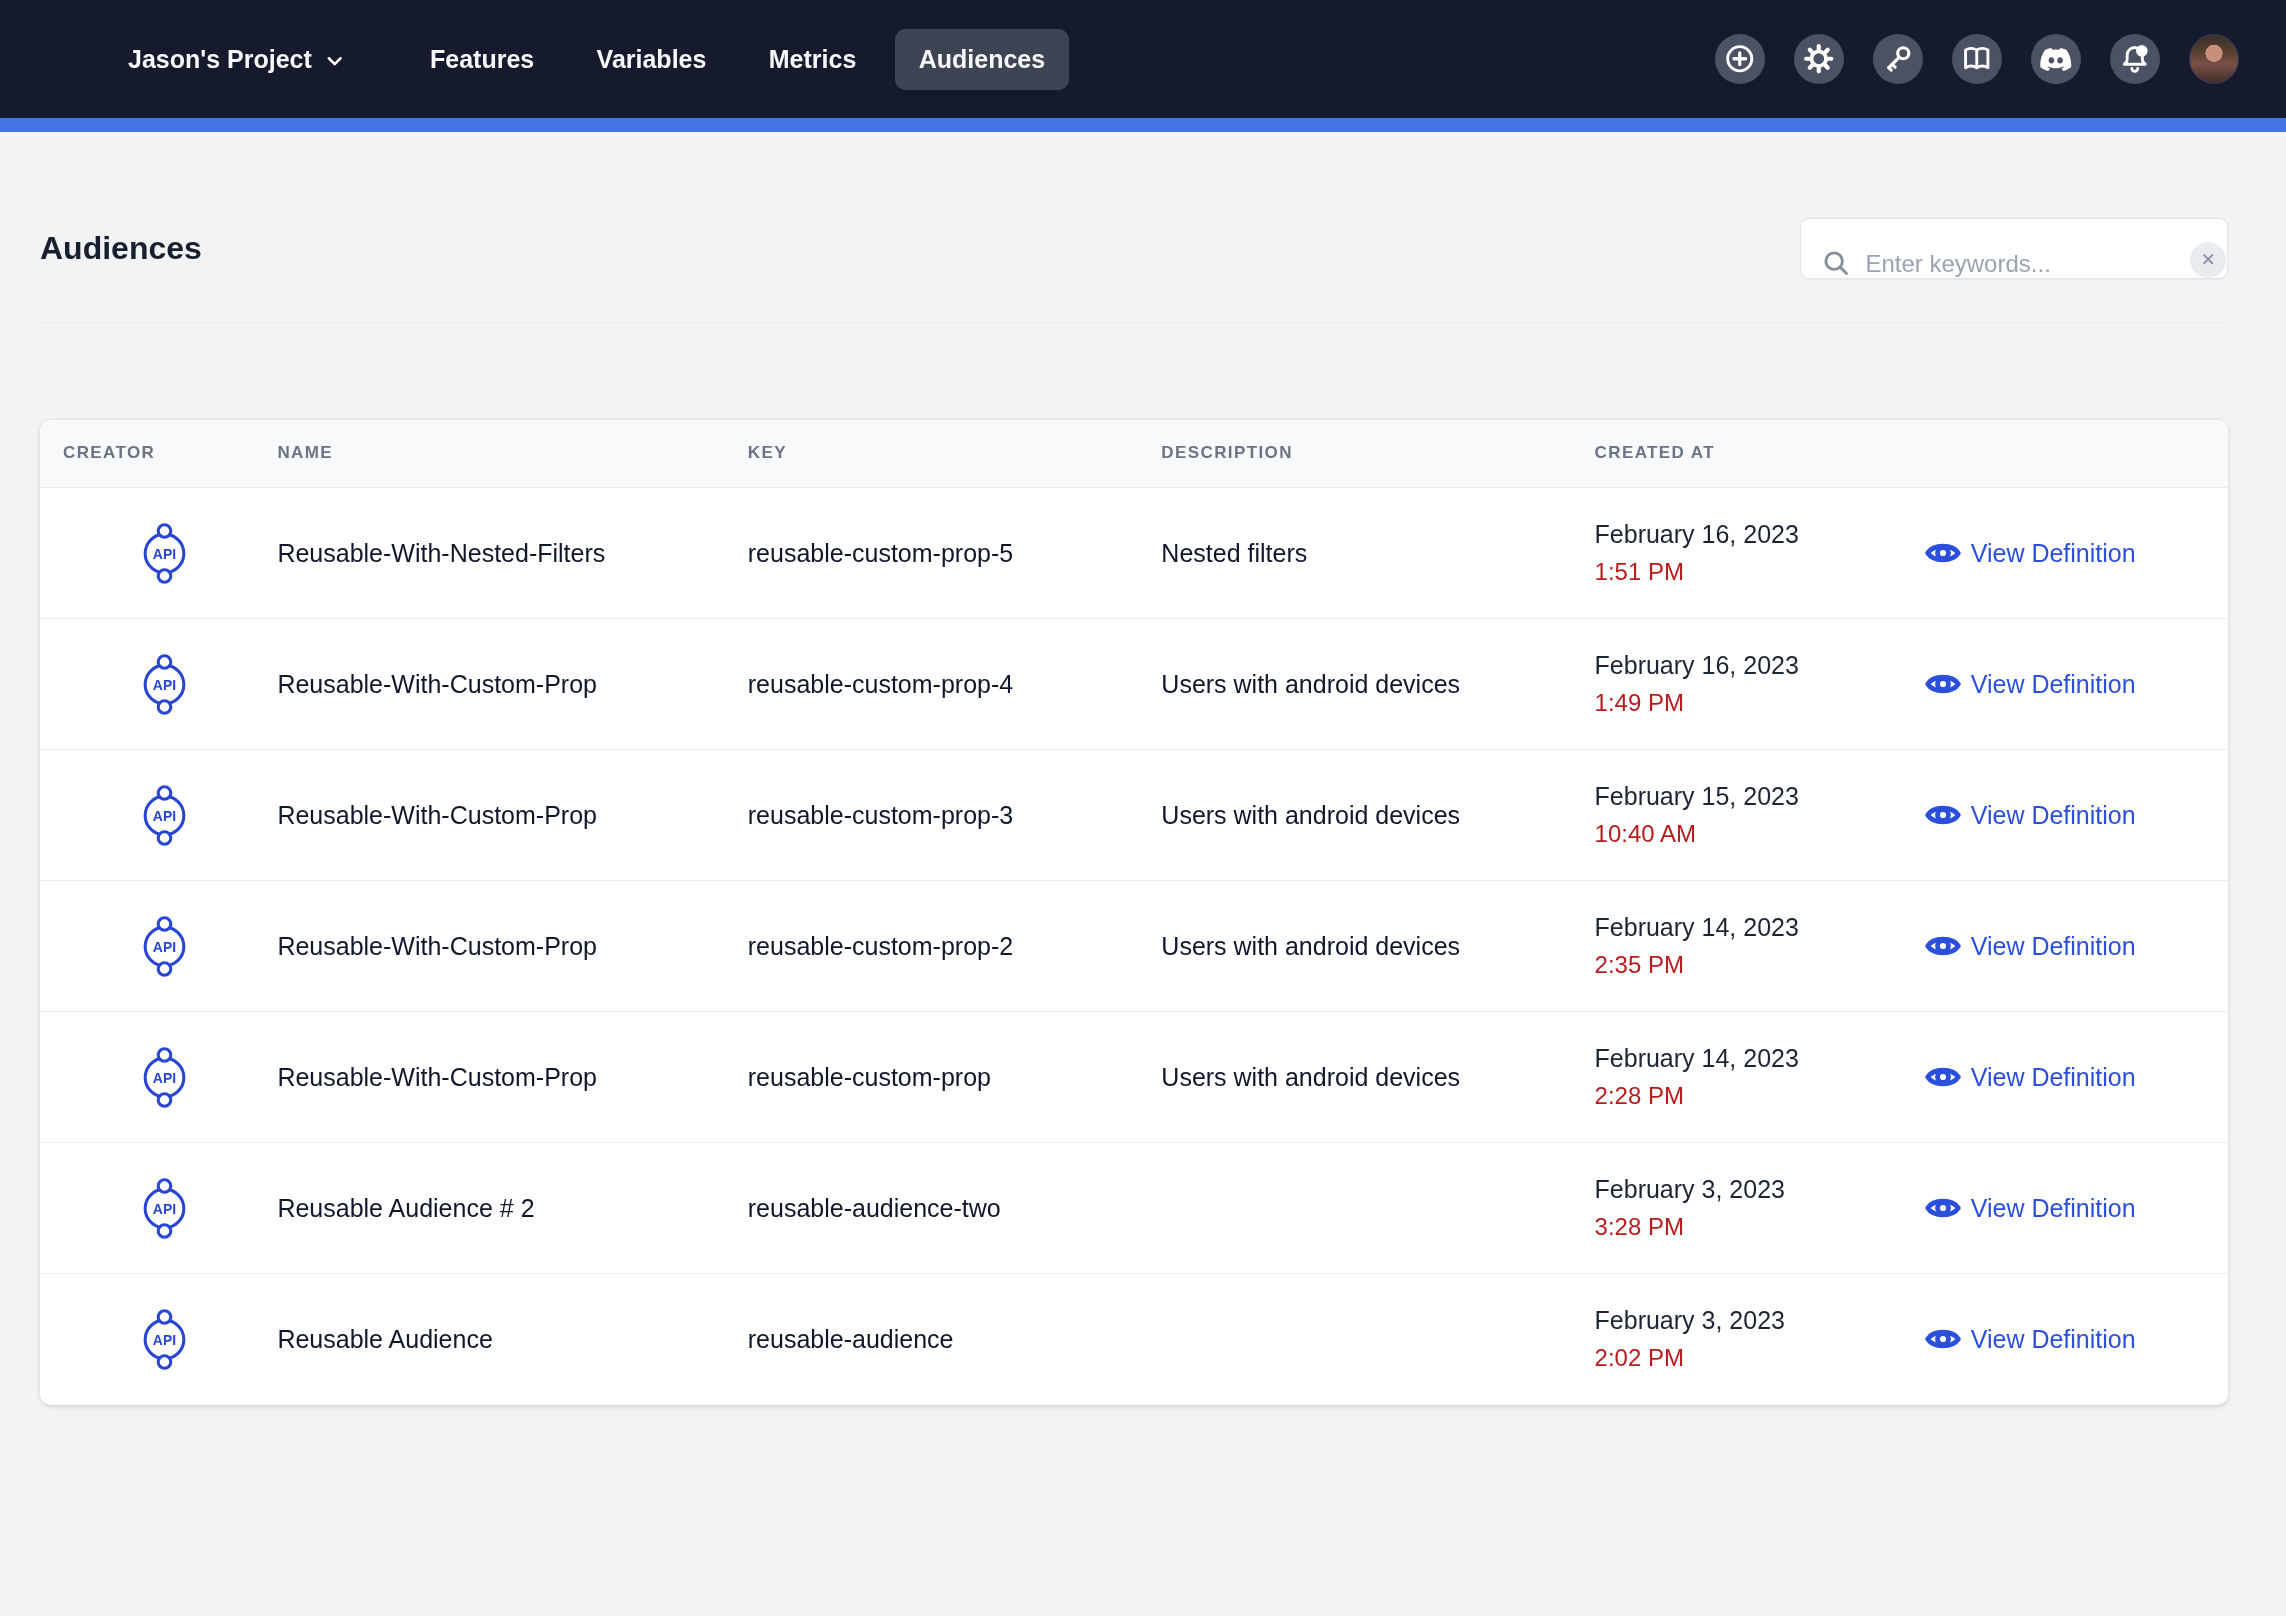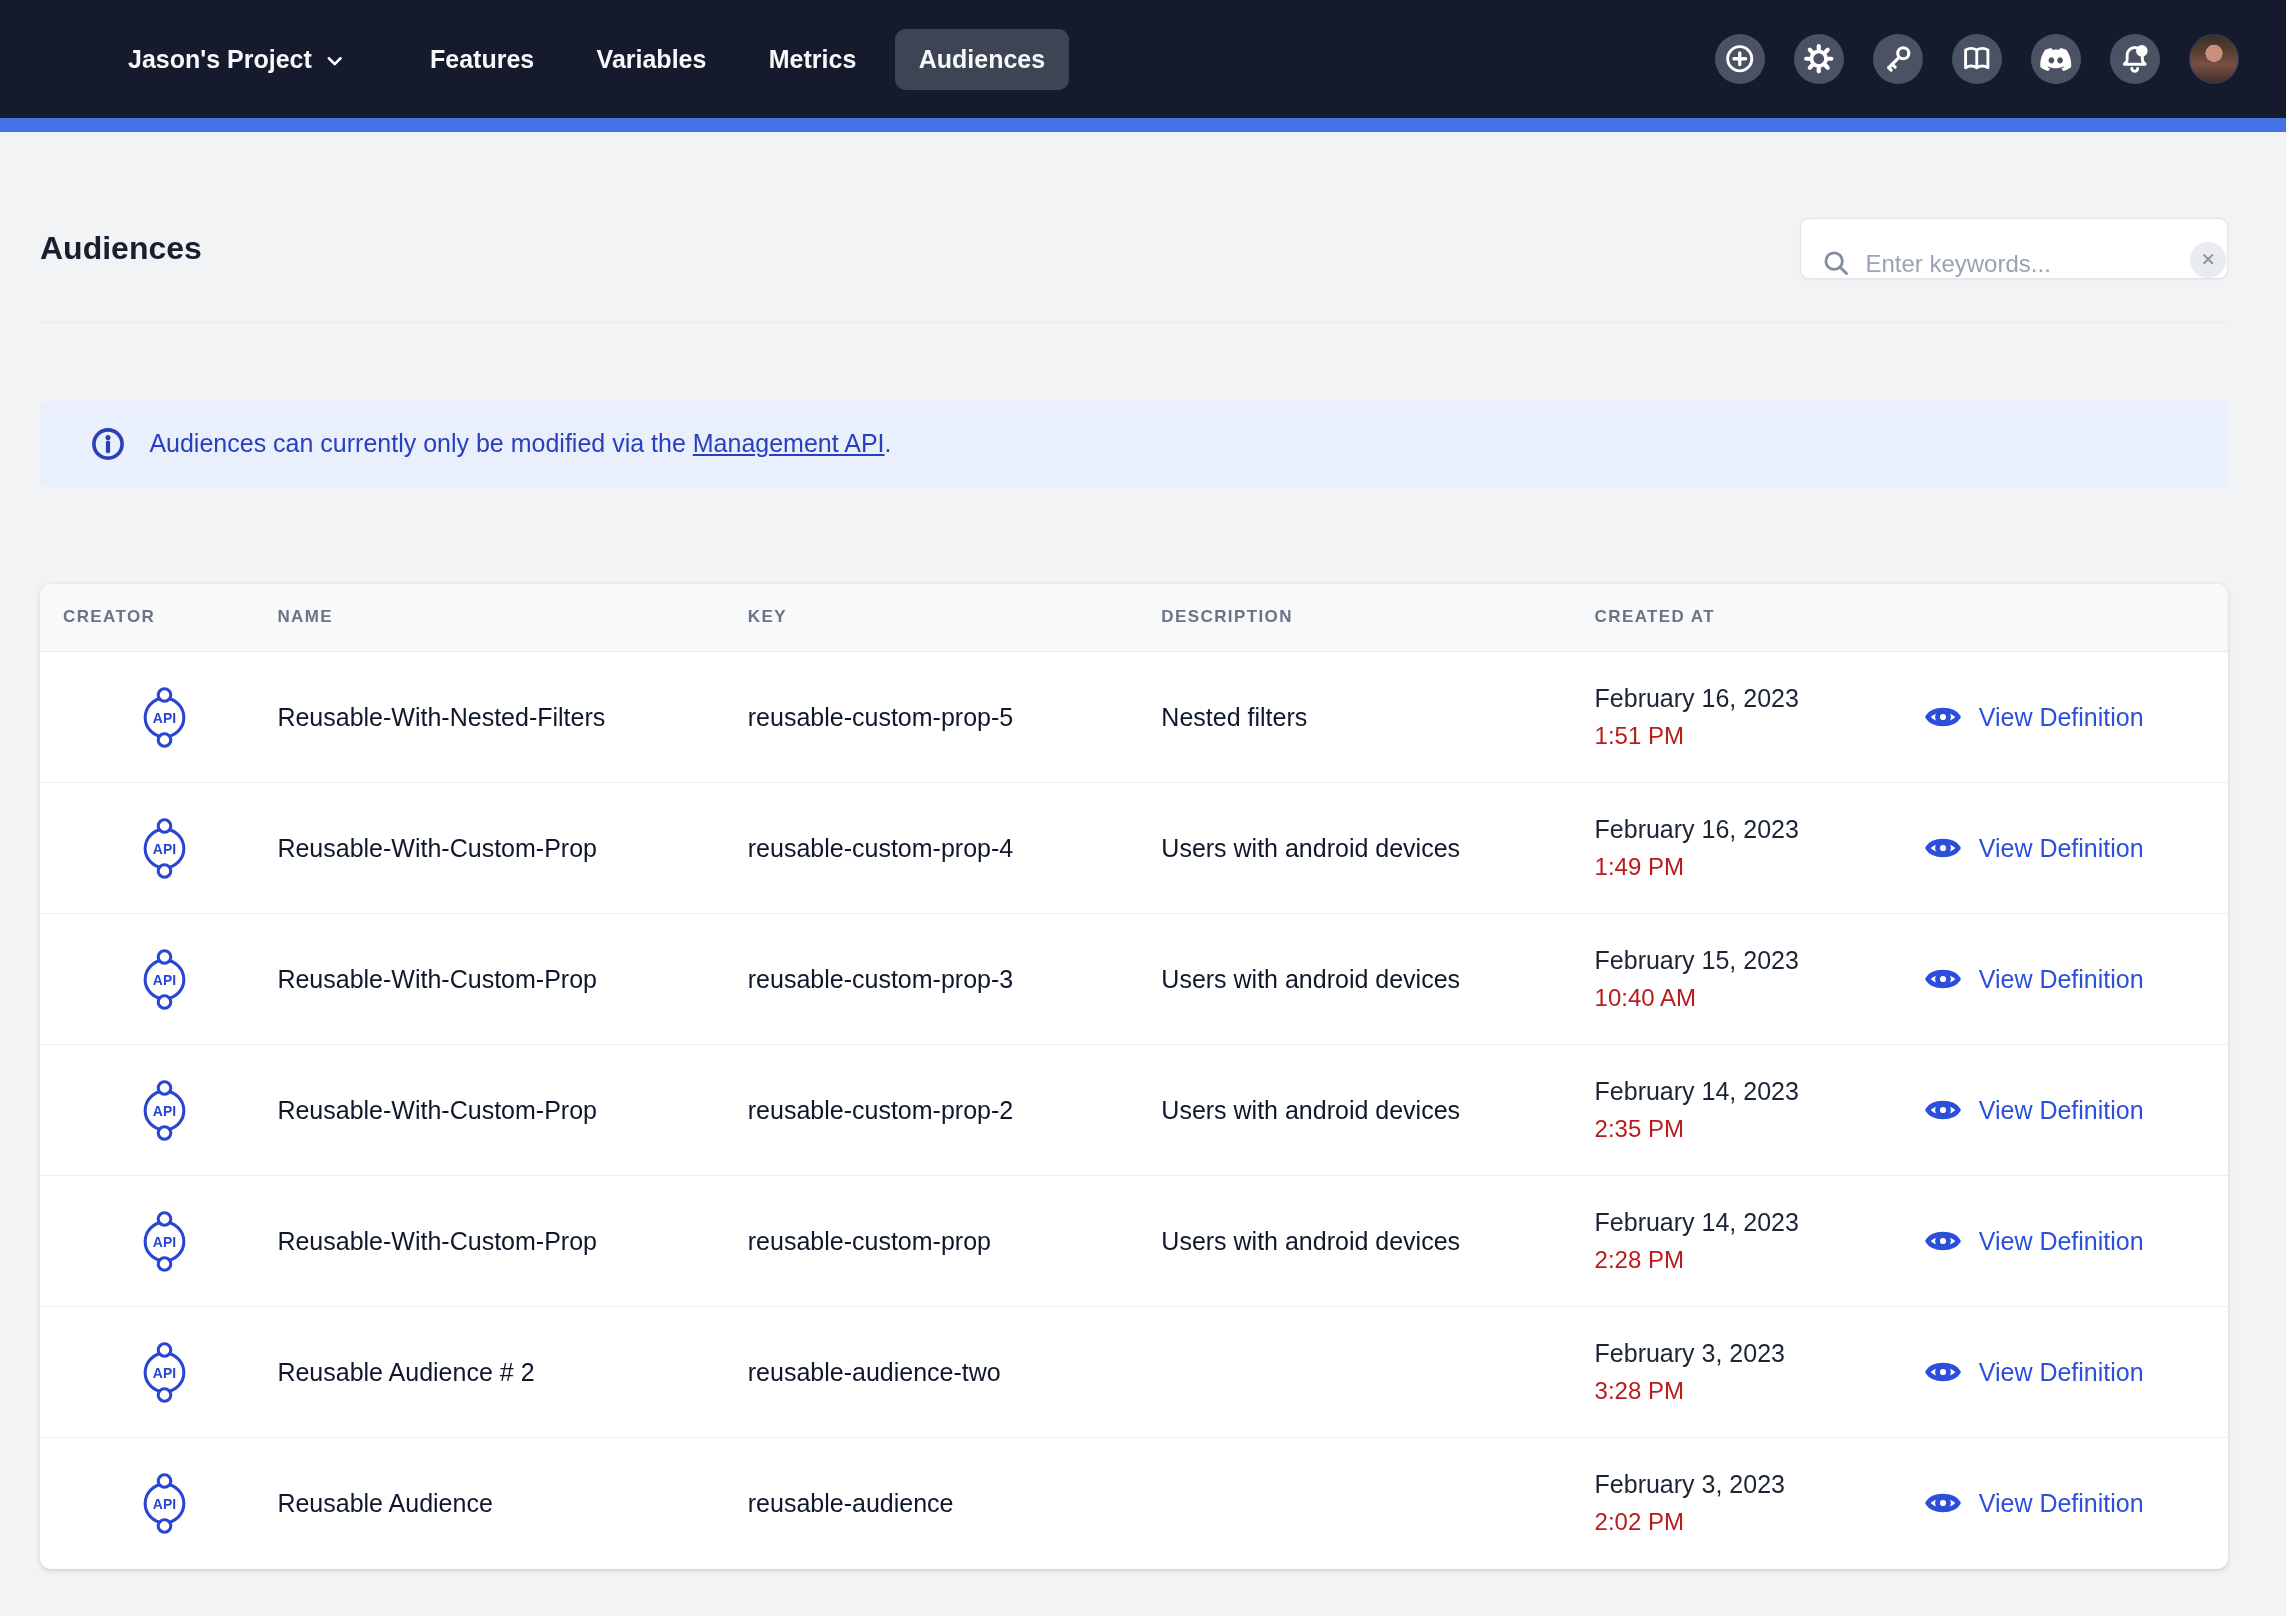--- a/index.html
+++ b/index.html
@@ -92,21 +92,21 @@
     text-align: left; text-transform: uppercase; padding: 0;
   }
   th.col-creator { padding-left: 23px; }
   tbody td { height: 131px; border-bottom: 0.9px solid #ECEEF1; vertical-align: middle; padding: 0; }
   tbody tr:last-child td { border-bottom: none; }
   .cell-text { font-size: 25px; color: #0f172a; }
   .creator-cell { padding-left: 100px; }
   .api-icon { width: 49px; height: 63px; display: block; }
   .created-date { font-size: 25px; color: #1B2533; line-height: 1.25; }
   .created-time { font-size: 24px; color: #b91c1c; line-height: 1.3; margin-top: 5.4px; }
-  .action-cell { display: flex; align-items: center; gap: 16px; cursor: pointer; }
+  .action-cell { display: flex; align-items: center; gap: 8px; cursor: pointer; }
   .eye-icon { width: 40px; height: 40px; flex-shrink: 0; }
   .action-label { font-size: 25px; font-weight: 500; color: #2B4FDB; white-space: nowrap; }
 </style>
 </head>
 <body>
 
 <div class="app">
 
   <header class="navbar">
 
@@ -192,30 +192,20 @@
           <svg viewBox="0 0 16 16" fill="none" stroke="#8A93A2" stroke-width="2.2" stroke-linecap="round">
             <line x1="3.5" y1="3.5" x2="12.5" y2="12.5"></line>
             <line x1="12.5" y1="3.5" x2="3.5" y2="12.5"></line>
           </svg>
         </button>
       </div>
     </div>
 
     <hr class="head-divider">
 
-    <div class="banner">
-      <svg class="banner-icon" viewBox="0 0 24 24" fill="none" stroke="#2A3EB9" stroke-width="2.4" stroke-linecap="round">
-        <circle cx="12" cy="12" r="9.4"></circle>
-        <line x1="12" y1="11" x2="12" y2="16.8" stroke-width="2.8"></line>
-        <circle cx="12" cy="7.7" r="1.7" fill="#2A3EB9" stroke="none"></circle>
-      </svg>
-      <div class="banner-text">
-        <span>Audiences can currently only be modified via the </span><a>Management API</a><span>.</span>
-      </div>
-    </div>
 
     <section class="card">
       <table>
         <colgroup>
           <col style="width:10.85%">
             <col style="width:21.5%">
             <col style="width:18.9%">
           <col style="width:19.8%">
             <col style="width:15%">
             <col style="width:13.95%">

